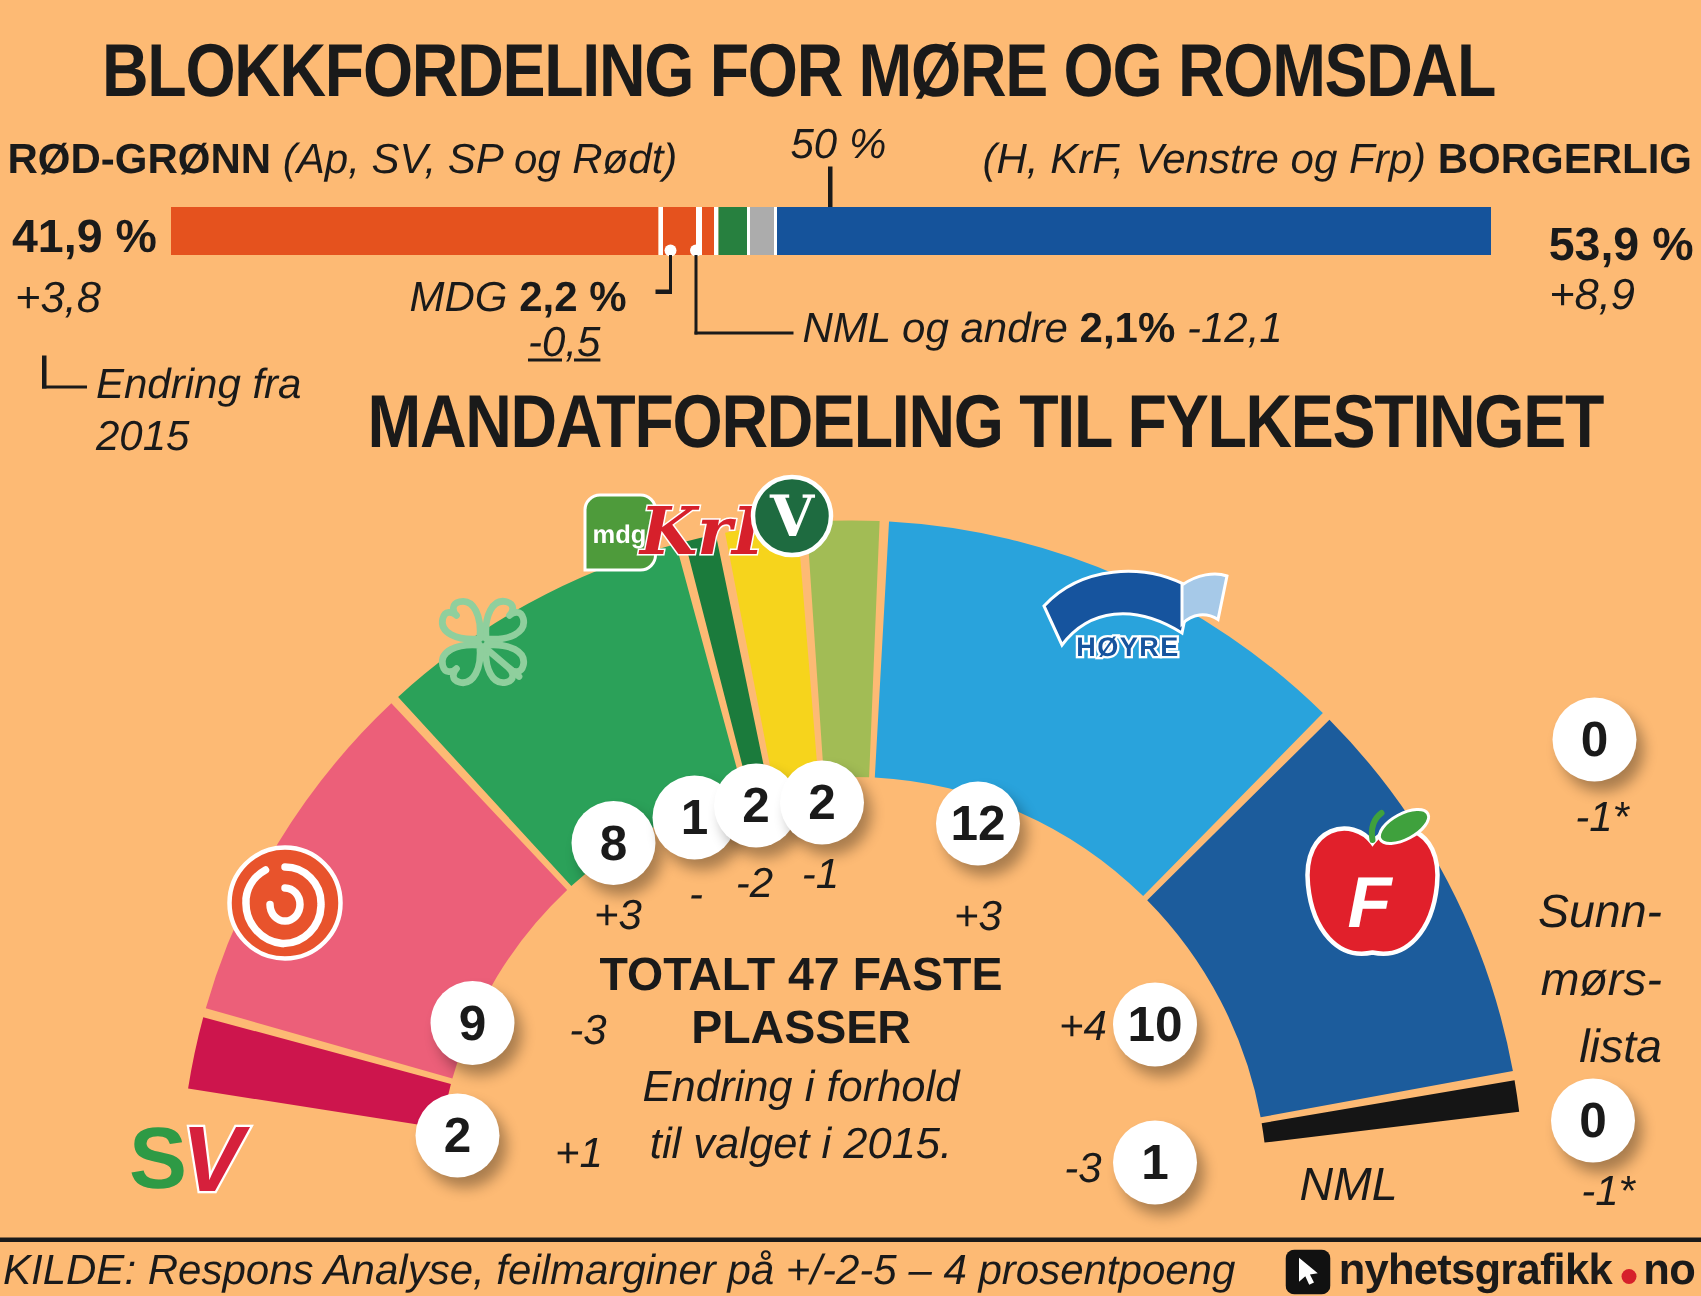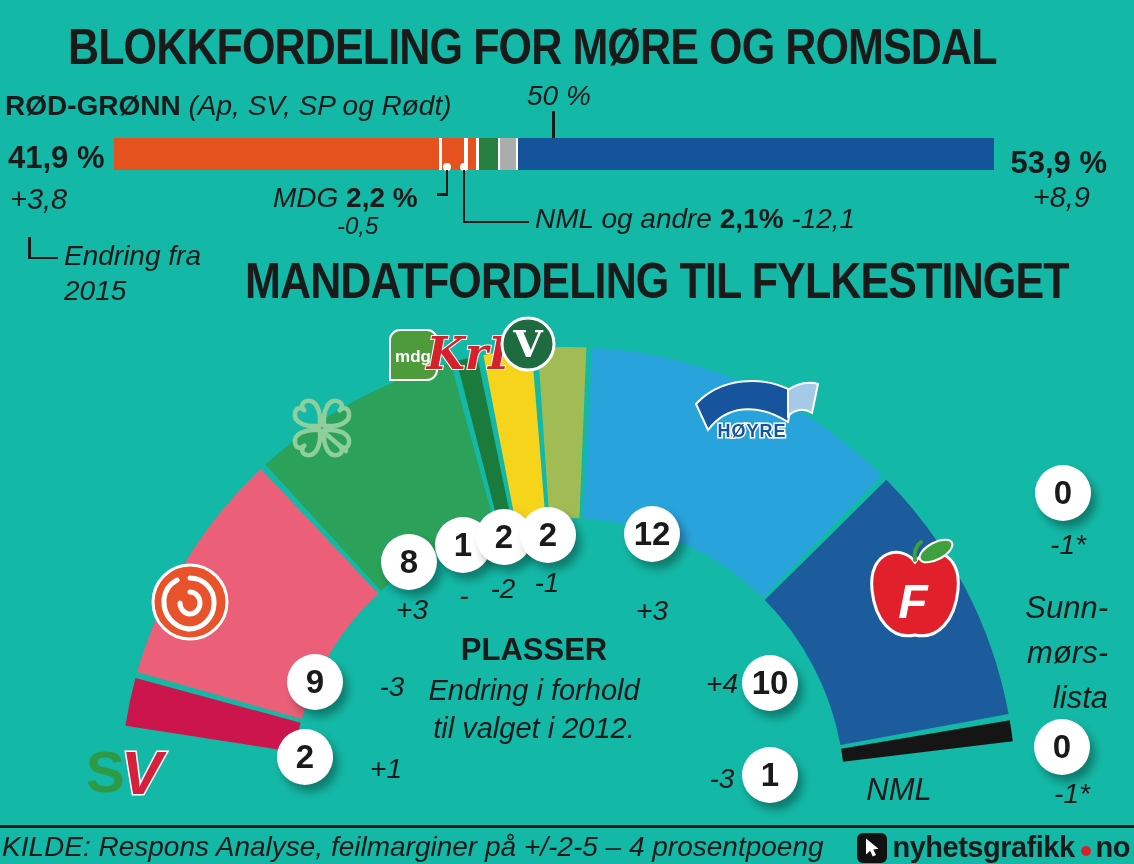--- a/index.html
+++ b/index.html
@@ -1,16 +1,16 @@
 <!DOCTYPE html>
 <html lang="no"><head>
 <meta charset="utf-8">
 <style>
   html,body{margin:0;padding:0;background:#fff;}
-  .stage{position:relative;width:1134px;height:864px;background:#14b8a6;overflow:hidden;
+  .stage{position:relative;width:1134px;height:864px;background:#fdba74;overflow:hidden;
          font-family:"Liberation Sans",sans-serif;color:#1a1a1a;}
   .abs{position:absolute;}
   .cond{transform:scaleX(.86);transform-origin:0 50%;white-space:nowrap;letter-spacing:-1px;font-weight:bold;}
   .it{font-style:italic;font-weight:normal;}
   .b{font-weight:bold;font-style:normal;}
   .nowrap{white-space:nowrap;}
   .line{position:absolute;background:#1a1a1a;}
   .bar{position:absolute;left:114px;top:138px;width:880px;height:32px;display:flex;}
   .bar>div{height:100%;}
   .pin{position:absolute;background:#fff;}
@@ -27,20 +27,23 @@
 </head>
 <body>
 
 <div class="stage">
 
   <div class="abs cond" style="left:68px;top:18px;font-size:50px;">BLOKKFORDELING  FOR MØRE OG ROMSDAL</div>
 
   <div class="abs nowrap" style="left:5px;top:90px;font-size:28px;">
     <span class="b">RØD-GRØNN</span><span class="it"> (Ap, SV, SP og Rødt)</span>
   </div>
+  <div class="abs nowrap" style="right:6px;top:90px;font-size:28px;">
+    <span class="it">(H, KrF, Venstre og Frp) </span><span class="b">BORGERLIG</span>
+  </div>
 
   <div class="abs it" style="left:527px;top:80px;font-size:28px;">50 %</div>
   <div class="line" style="left:552px;top:111px;width:2.5px;height:27px;"></div>
   <div class="pin" style="left:550.5px;top:138px;width:4px;height:22px;border-radius:0 0 4px 4px;"></div>
 
   <div class="bar" id="bar">
       <div style="width: 325px; background: rgb(229, 82, 30);"></div>
       <div style="width: 3px; background: rgb(255, 255, 255);"></div>
       <div style="width: 22px; background: rgb(229, 82, 30);"></div>
       <div style="width: 4px; background: rgb(255, 255, 255);"></div>
@@ -52,29 +55,29 @@
       <div style="width: 2px; background: rgb(255, 255, 255);"></div>
       <div style="width: 476px; background: rgb(21, 83, 155);"></div>
     </div>
 
   <div class="pin" style="left:443px;top:163px;width:8px;height:8px;border-radius:50%;"></div>
   <div class="pin" style="left:460px;top:163px;width:8px;height:8px;border-radius:50%;"></div>
 
   <div class="abs b" style="left:8px;top:140px;font-size:31px;">41,9 %</div>
   <div class="abs it" style="left:10px;top:183px;font-size:29px;">+3,8</div>
 
-  <div class="abs b" style="right:27px;top:145px;font-size:31px;">53,9 %</div>
+  <div class="abs b" style="right:5px;top:145px;font-size:31px;">53,9 %</div>
   <div class="abs it" style="right:44px;top:181px;font-size:29px;">+8,9</div>
 
   <div class="line" style="left:437px;top:193px;width:11px;height:2.5px;"></div>
   <div class="line" style="left:445.5px;top:170px;width:2.5px;height:25px;"></div>
   <div class="abs nowrap" style="left:273px;top:182px;font-size:28px;">
     <span class="it">MDG </span><span class="b">2,2 %</span>
   </div>
-  <div class="abs it" style="left:337px;top:212px;font-size:24px;">-0,5</div>
+  <div class="abs it" style="left:352px;top:212px;font-size:28px;text-decoration:underline;">-0,5</div>
 
   <div class="line" style="left:462.5px;top:170px;width:2.5px;height:53px;"></div>
   <div class="line" style="left:462.5px;top:220.5px;width:66px;height:2.5px;"></div>
   <div class="abs nowrap" style="left:535px;top:203px;font-size:28px;text-align:right;">
     <span class="it">NML  og andre </span><span class="b">2,1%</span><span class="it"> -12,1</span>
   </div>
 
   <div class="line" style="left:28px;top:237px;width:2.5px;height:22px;"></div>
   <div class="line" style="left:28px;top:256.5px;width:30px;height:2.5px;"></div>
   <div class="abs it" style="left:64px;top:240px;font-size:28px;">Endring fra</div>
@@ -141,32 +144,33 @@
       <div class="badge" style="left: 315px; top: 682px;">9</div>
       <span class="chg" style="left: 392px; top: 687px;">-3</span>
       <div class="badge" style="left: 409px; top: 562px;">8</div>
       <span class="chg" style="left: 412px; top: 610px;">+3</span>
       <div class="badge" style="left: 463px; top: 545px;">1</div>
       <span class="chg" style="left: 464px; top: 596px;">-</span>
       <div class="badge" style="left: 504px; top: 537px;">2</div>
       <span class="chg" style="left: 503px; top: 589px;">-2</span>
       <div class="badge" style="left: 548px; top: 535px;">2</div>
       <span class="chg" style="left: 547px; top: 583px;">-1</span>
-      <div class="badge" style="left: 652px; top: 534px;">12</div>
+      <div class="badge" style="left: 652px; top: 549px;">12</div>
       <span class="chg" style="left: 652px; top: 611px;">+3</span>
       <div class="badge" style="left: 770px; top: 683px;">10</div>
       <span class="chg" style="left: 722px; top: 684px;">+4</span>
       <div class="badge" style="left: 770px; top: 775px;">1</div>
       <span class="chg" style="left: 722px; top: 779px;">-3</span>
     </div>
 
   <div class="ctr">
+    <div class="b" style="font-size:31px;">TOTALT 47 FASTE</div>
     <div class="b" style="font-size:31px;">PLASSER</div>
     <div class="it" style="font-size:29px;line-height:38px;margin-top:4px;text-align:center;">Endring i forhold</div>
-    <div class="it" style="font-size:29px;line-height:38px;">til valget i 2012.</div>
+    <div class="it" style="font-size:29px;line-height:38px;">til valget i 2015.</div>
   </div>
 
   <div class="abs it" style="left:899px;top:790px;transform:translate(-50%,-50%);font-size:31px;">NML</div>
 
   <div class="badge" style="left:1063px;top:493px;">0</div>
   <div class="chg" style="left:1068px;top:545px;">-1*</div>
 
   <div class="rightcol" style="top:585px;line-height:45px;">
     <div>Sunn-</div>
     <div>mørs-</div>

